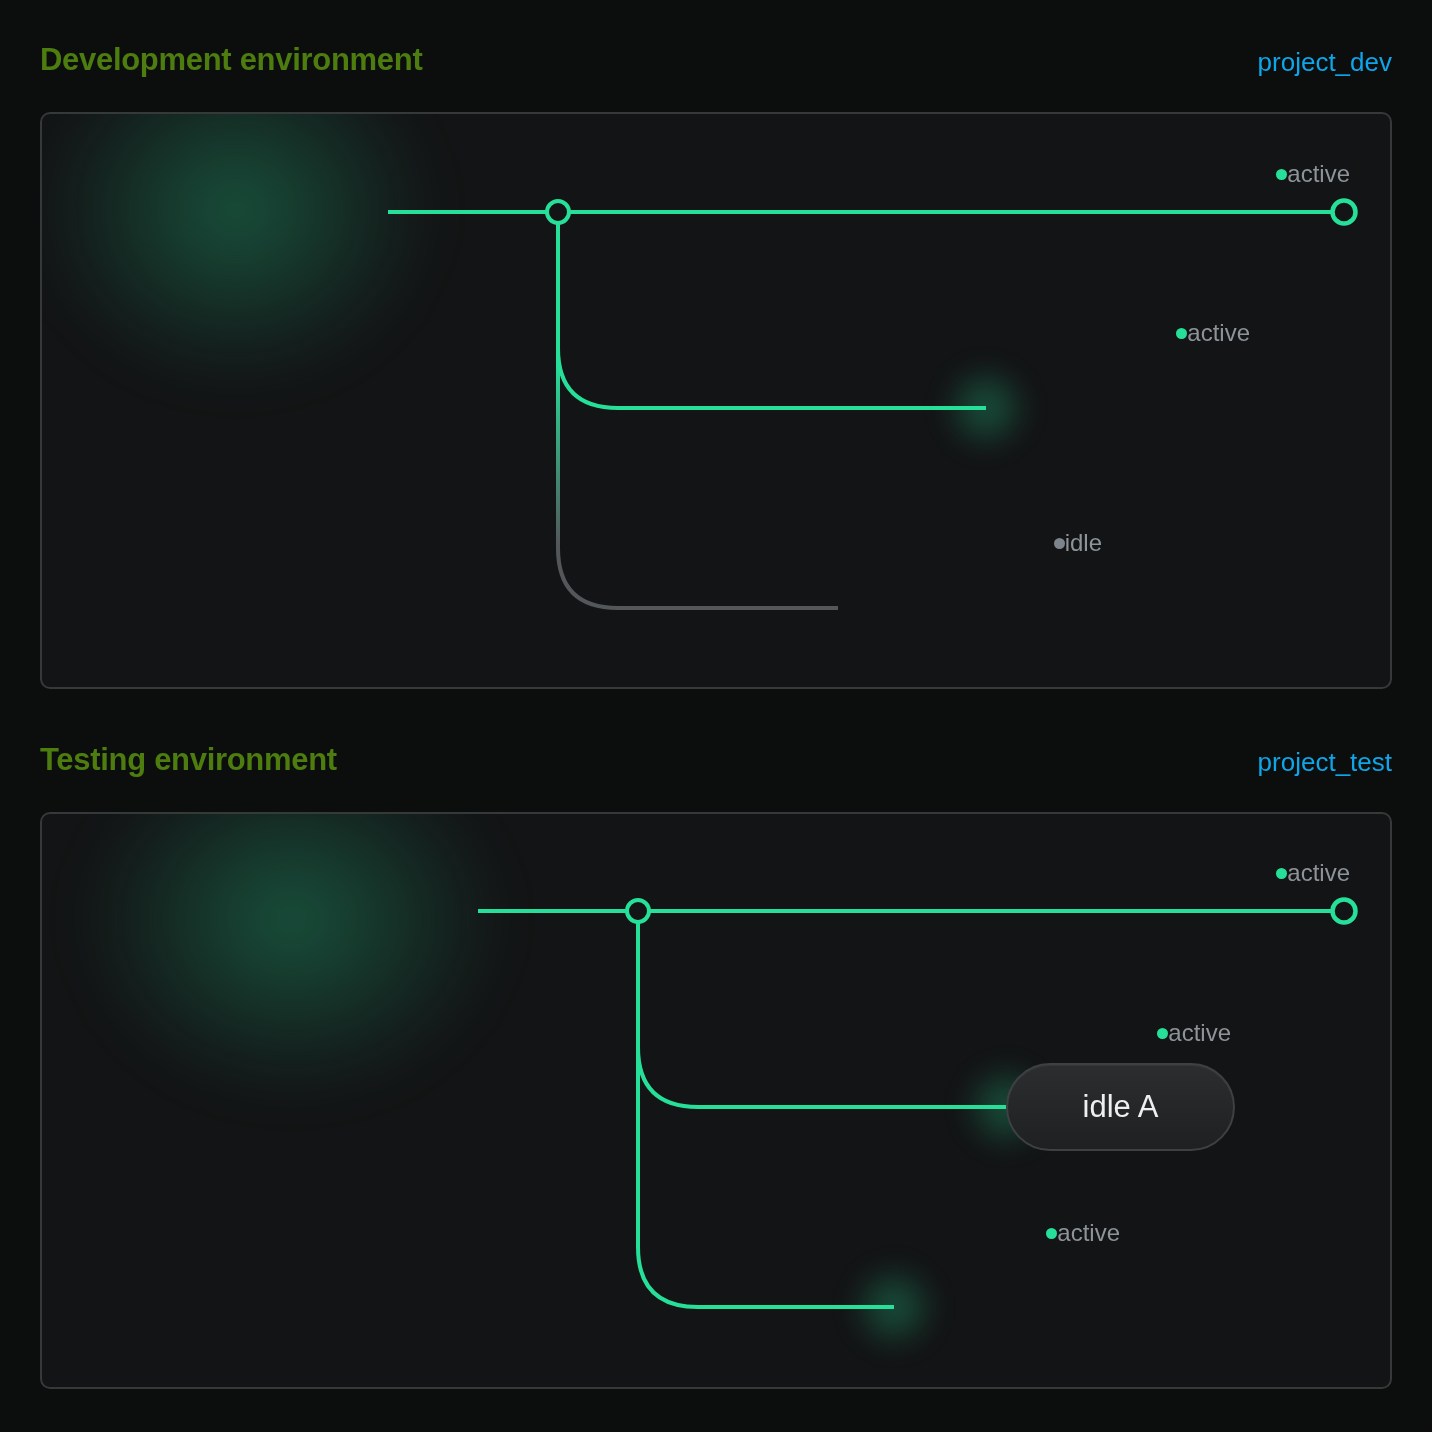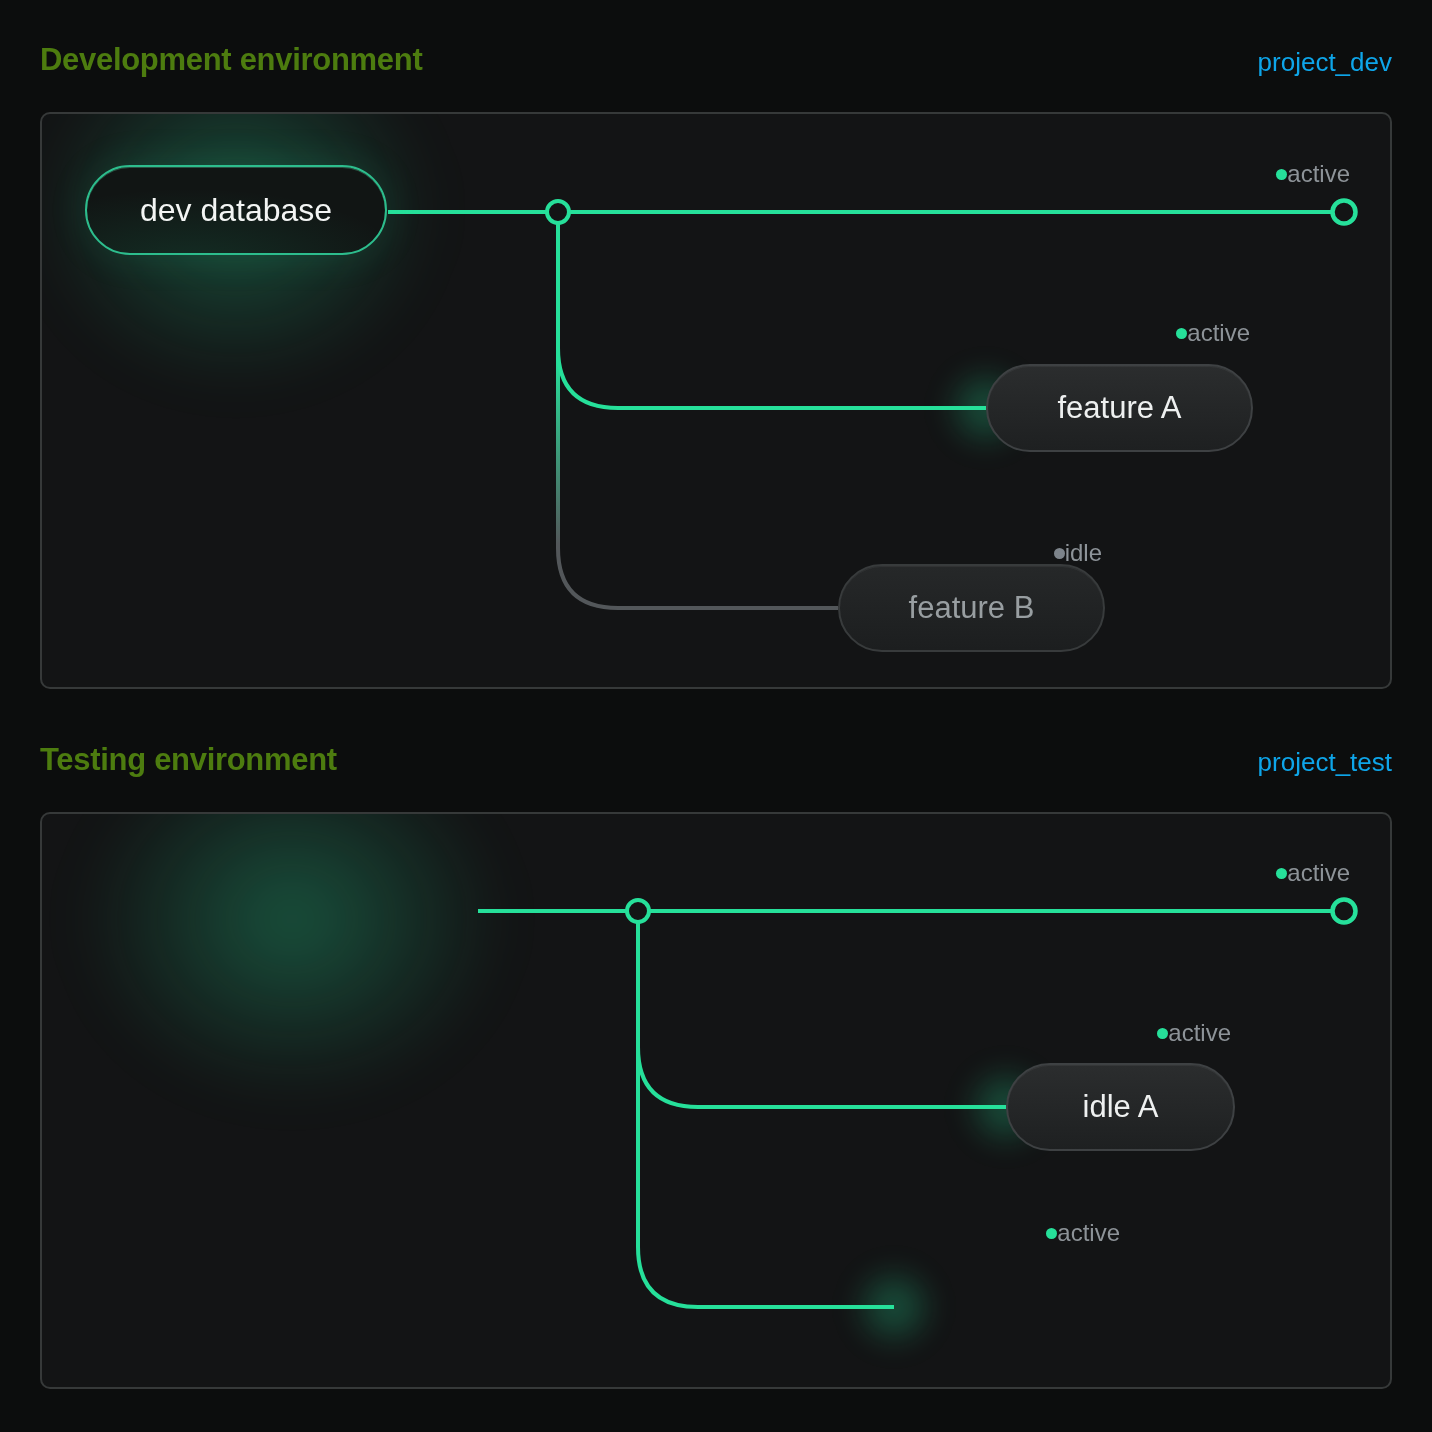--- a/index.html
+++ b/index.html
@@ -96,41 +96,32 @@
         <stop offset="1" stop-color="#53575a"></stop>
       </linearGradient>
     </defs>
     <path d="M516 98 L516 434 Q516 494 576 494 L796 494" fill="none" stroke="url(#fadeIdle)" stroke-width="4"></path>
     <line x1="346" y1="98" x2="1302" y2="98" stroke="#26e09a" stroke-width="4"></line>
     <path d="M516 98 L516 234 Q516 294 576 294 L944 294" fill="none" stroke="#26e09a" stroke-width="4"></path>
     <circle cx="516" cy="98" r="11" fill="#131415" stroke="#26e09a" stroke-width="4"></circle>
     <circle cx="1302" cy="98" r="11.5" fill="#131415" stroke="#26e09a" stroke-width="4.5"></circle>
   </svg>
 
-  <div class="node node-db" style="left:43px; top:51px; width:302px; height:90px;">
-    <span>dev database</span>
-  </div>
 
-  <div class="node node-branch" style="left:944px; top:250px; width:267px; height:88px;">
-    <span>feature A</span>
-  </div>
 
-  <div class="node node-branch idle" style="left:796px; top:450px; width:267px; height:88px;">
-    <span>feature B</span>
-  </div>
 
   <div class="status" style="right:40px; top:45px;">
     <span class="dot active"></span>
     <span>active</span>
   </div>
   <div class="status" style="right:140px; top:204px;">
     <span class="dot active"></span>
     <span>active</span>
   </div>
-  <div class="status" style="right:288px; top:424px;">
+  <div class="status" style="right:288px; top:414px;">
     <span class="dot idle"></span>
     <span>idle</span>
   </div>
 </div>
 
 <div class="sec-title" style="top:742px;">Testing environment</div>
 <div class="sec-project" style="top:747px;">project_test</div>
 
 <div class="panel" style="top:812px;">
 

